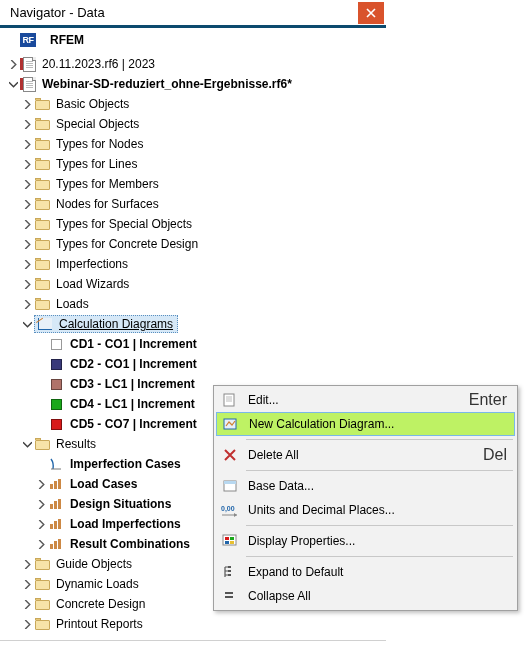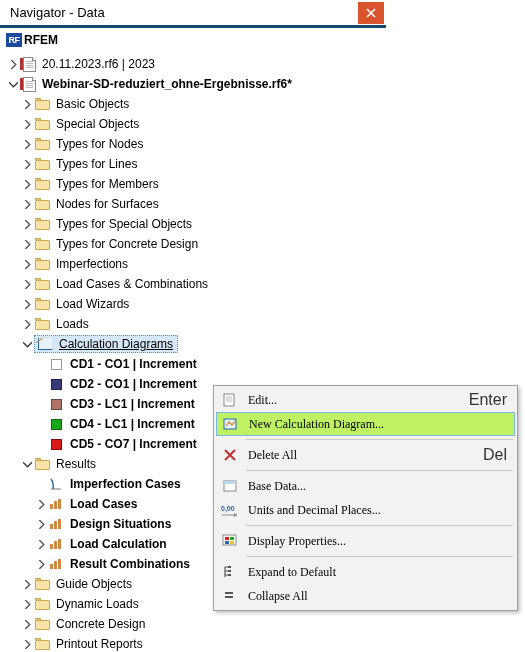--- a/index.html
+++ b/index.html
@@ -2,21 +2,21 @@
 <html><head>
 <meta charset="utf-8">
 <style>
   * { box-sizing: border-box; font-family: "Segoe UI", Tahoma, sans-serif; }
   body { margin: 0; background: #fff; font-size: 12px; color: #000; }
   .panel { width: 386px; background: #fff; position: relative; border-bottom:1px solid #d0d0d0;}
   .titlebar { display: flex; align-items: center; justify-content: space-between; height: 28px; padding: 0 0 0 10px; border-bottom: 3px solid #0c4a6e; }
   .titlebar span { font-size: 13px; }
   .close-btn { width: 26px; height: 22px; background: #d9532c; display: flex; align-items: center; justify-content: center; color: #fff; font-size: 11px; margin-right:2px;}
   .close-btn svg { width: 10px; height: 10px; }
-  .app-header { display: flex; align-items: center; gap: 0; padding: 4px 6px; background:#fff;text-align:center;}
+  .app-header { display: flex; align-items: center; gap: 12px; padding: 4px 20px; background:#fff;text-align:center;}
   .app-header .app-icon { width: 16px; height: 14px; background: #1a4a9c; display:flex; align-items:center; justify-content:center;}
   .app-header .app-icon span { color:#fff; font-size:9px; font-weight:bold; letter-spacing:-0.5px;}
   .tree { padding: 2px 0 6px 6px; user-select: none; }
   .row { display: flex; align-items: center; height: 20px; white-space: nowrap; }
   .expander { width: 14px; height: 14px; display: flex; align-items: center; justify-content: center; flex: 0 0 14px; color:#5a5a5a;}
   .expander svg { width: 9px; height: 9px; }
   .spacer { width: 14px; flex: 0 0 14px; }
   .icon { width: 16px; height: 16px; flex: 0 0 16px; display: flex; align-items: center; justify-content: center; margin-right: 4px; }
   .folder-icon { width:15px; height:12px; }
   .folder-icon .tab { width:6px; height:2px; background:#e8c779; border:1px solid #c9a85a; border-bottom:none; margin-left:0;}
@@ -34,21 +34,21 @@
   .row.selected .sel-wrap { background: #d6e8f7; border: 1px dotted #5a8fbf; padding:0 2px; display:flex; align-items:center; height:18px;}
   .row .sel-wrap { display:flex; align-items:center;text-decoration:underline; }
   .indent-1 { padding-left: 0px; }
   .indent-2 { padding-left: 14px; }
   .indent-3 { padding-left: 28px; font-weight: bold; }
 
   .context-menu { position: absolute; left: 213px; top: 385px; width: 305px; background: #f2f2f2; border: 1px solid #a0a0a0; box-shadow: 2px 2px 4px rgba(0,0,0,0.25); padding:2px;}
   .cm-item { display:flex; align-items:center; height:24px; padding: 0 8px 0 4px; gap:8px;}
   .cm-item.highlight { background:#bef264; border:1px solid #7ab8e8; height:24px;}
   .cm-icon { width:20px; height:20px; display:flex; align-items:center; justify-content:center; flex:0 0 20px;}
-  .cm-label { flex:1;font-family:Liberation Serif, serif; }
+  .cm-label { flex:1; }
   .cm-shortcut { color:#333; font-size:16px;}
   .cm-sep { height:1px; background:#c8c8c8; margin:3px 2px 3px 30px;}
 </style>
 </head>
 <body>
 
 <div class="panel">
   <div class="titlebar">
     <span>Navigator - Data</span>
     <div class="close-btn">
@@ -228,34 +228,20 @@
           <svg viewBox="0 0 8 8">
             <path d="M2 0 L6 4 L2 8" fill="none" stroke="#5a5a5a" stroke-width="1.3"></path>
           </svg>
         </span>
       <span class="icon">
           <span class="folder-icon">
             <div class="tab"></div>
             <div class="body"></div>
           </span>
         </span>
-      <span class="label">Load Cases &amp; Combinations</span>
-    </div>
-    <div class="row indent-2">
-      <span class="expander">
-          <svg viewBox="0 0 8 8">
-            <path d="M2 0 L6 4 L2 8" fill="none" stroke="#5a5a5a" stroke-width="1.3"></path>
-          </svg>
-        </span>
-      <span class="icon">
-          <span class="folder-icon">
-            <div class="tab"></div>
-            <div class="body"></div>
-          </span>
-        </span>
       <span class="label">Load Wizards</span>
     </div>
     <div class="row indent-2">
       <span class="expander">
           <svg viewBox="0 0 8 8">
             <path d="M2 0 L6 4 L2 8" fill="none" stroke="#5a5a5a" stroke-width="1.3"></path>
           </svg>
         </span>
       <span class="icon">
           <span class="folder-icon">
@@ -376,21 +362,21 @@
             <path d="M2 0 L6 4 L2 8" fill="none" stroke="#5a5a5a" stroke-width="1.3"></path>
           </svg>
         </span>
       <span class="icon">
           <svg width="14" height="14" viewBox="0 0 14 14">
             <rect x="1" y="7" width="3" height="5" fill="#cc8844"></rect>
             <rect x="5" y="4" width="3" height="8" fill="#cc8844"></rect>
             <rect x="9" y="2" width="3" height="10" fill="#cc8844"></rect>
           </svg>
         </span>
-      <span class="label">Load Calculation</span>
+      <span class="label">Load Imperfections</span>
     </div>
     <div class="row indent-3">
       <span class="expander">
           <svg viewBox="0 0 8 8">
             <path d="M2 0 L6 4 L2 8" fill="none" stroke="#5a5a5a" stroke-width="1.3"></path>
           </svg>
         </span>
       <span class="icon">
           <svg width="14" height="14" viewBox="0 0 14 14">
             <rect x="1" y="7" width="3" height="5" fill="#cc8844"></rect>

